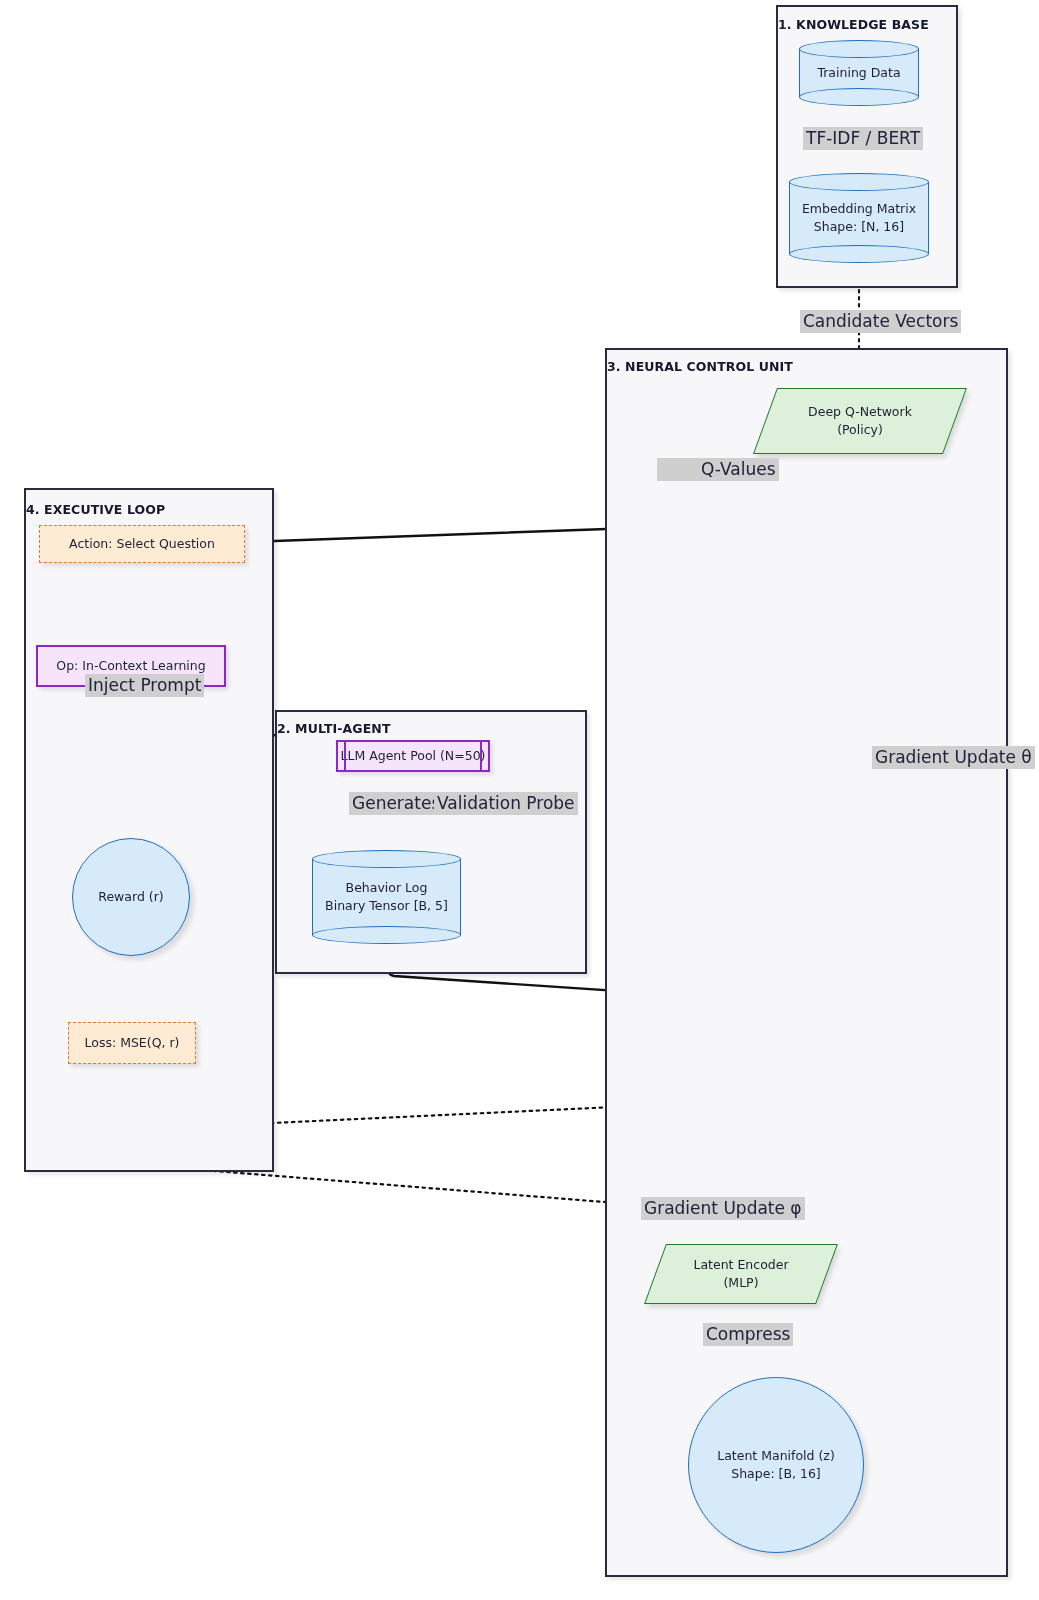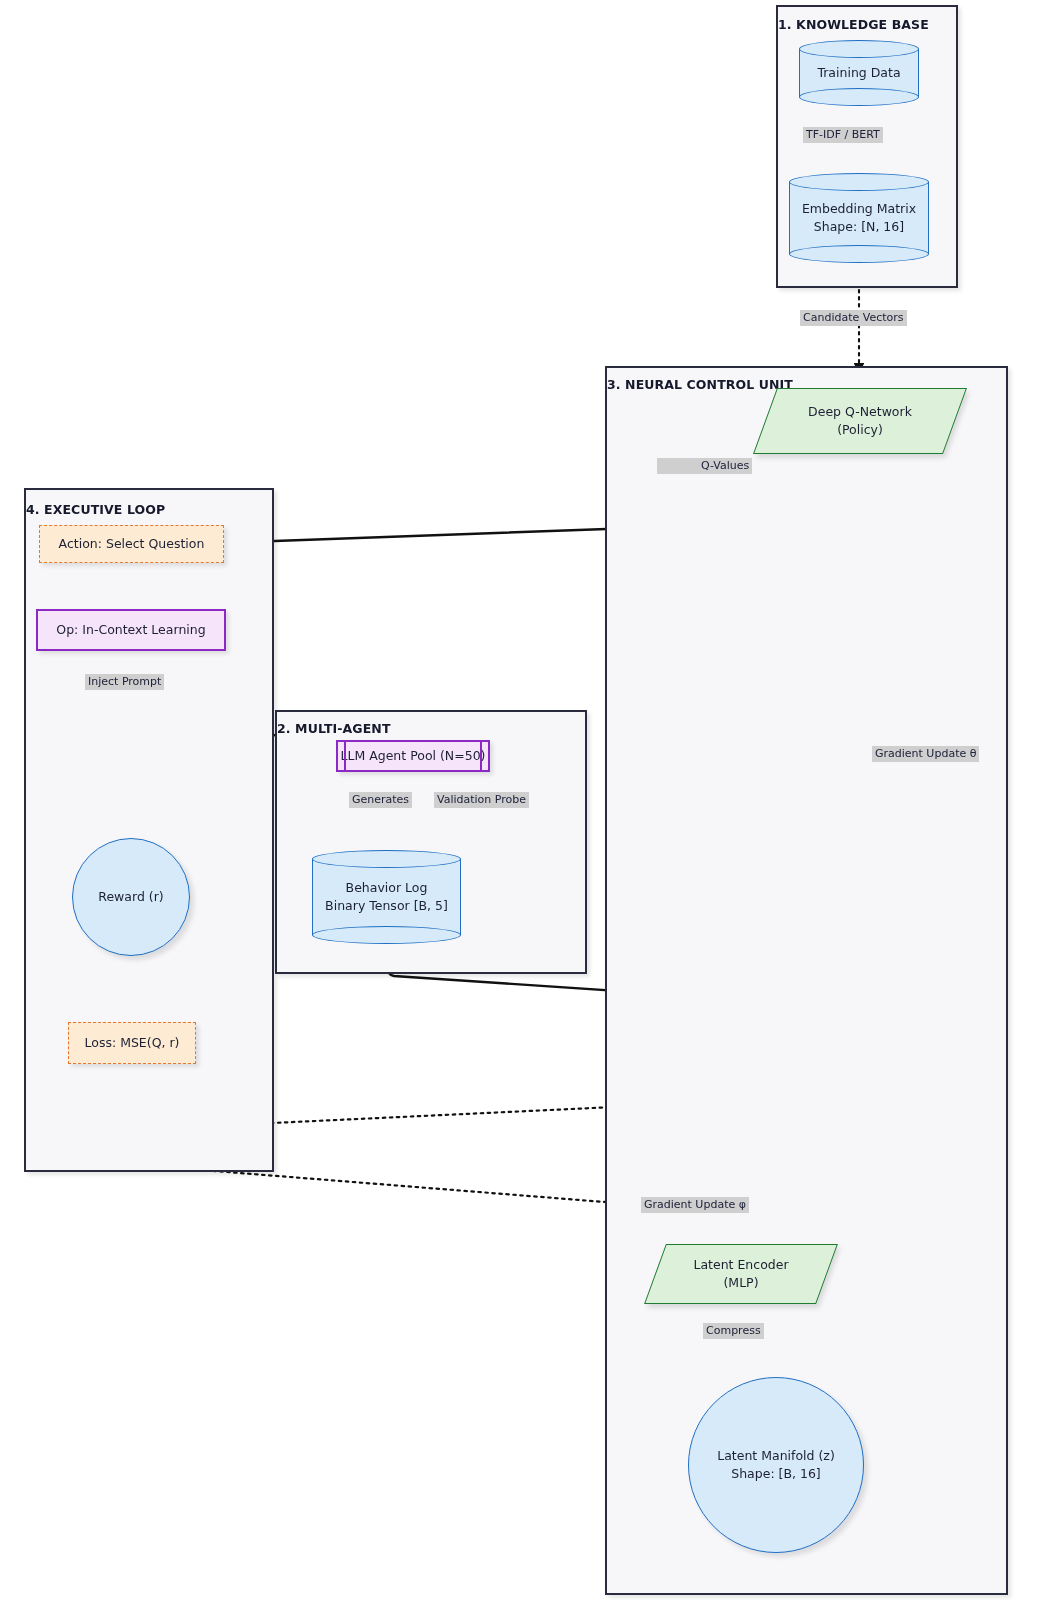--- a/index.html
+++ b/index.html
@@ -157,21 +157,21 @@
     border-left: 2.2px solid #8c28c4;
   }
   .rect-purple-sub::before { left: 6px; }
   .rect-purple-sub::after  { right: 6px; }
 
   
   .edge-label {
     position: absolute;
     background: #cfcfcf;
     color: #20233a;
-    font-size: 11px;
+    font-size: 17px;
     padding: 1px 3px;
     white-space: nowrap;
     line-height: 1.25;
   }
 </style>
 </head>
 <body>
 
 <div id="canvas">
 
@@ -234,21 +234,21 @@
     <div class="cyl-text">
       <span class="lbl">Embedding Matrix</span>
       <span class="lbl">Shape: [N, 16]</span>
     </div>
   </div>
 
   <div class="edge-label" style="left:803px; top:127px;">TF-IDF / BERT</div>
 
   <div class="edge-label" style="left:800px; top:310px;">Candidate Vectors</div>
 
-  <div class="subgraph" style="left:605px; top:348px; width:403px; height:1229px;margin-top:18px;">
+  <div class="subgraph" style="left:605px; top:348px; width:403px; height:1229px;">
     <div class="subgraph-title" style="top:9px;">3. NEURAL CONTROL UNIT</div>
   </div>
 
   <div class="para-wrap" style="left:765px; top:388px; width:190px; height:66px;text-decoration:underline;">
     <div class="para-shape"></div>
     <div class="para-text">
       <span class="lbl">Deep Q-Network</span>
       <span class="lbl">(Policy)</span>
     </div>
   </div>
@@ -273,25 +273,25 @@
     <div class="para-text">
       <span class="lbl">Latent Manifold (z)</span>
       <span class="lbl">Shape: [B, 16]</span>
     </div>
   </div>
 
   <div class="subgraph" style="left:24px; top:488px; width:250px; height:684px;">
     <div class="subgraph-title" style="top:12px;">4. EXECUTIVE LOOP</div>
   </div>
 
-  <div class="node rect-dashed" style="left:39px; top:525px; width:185px; height:38px;">
+  <div class="node rect-dashed" style="left:39px; top:525px; width:206px; height:38px;">
     <span class="lbl">Action: Select Question</span>
   </div>
 
-  <div class="node rect-purple" style="left:36px; top:609px; width:190px; height:42px;">
+  <div class="node rect-purple" style="left:36px; top:645px; width:190px; height:42px;">
     <span class="lbl">Op: In-Context Learning</span>
   </div>
 
   <div class="edge-label" style="left:85px; top:674px;">Inject Prompt</div>
 
   <div class="circle" style="left:72px; top:838px; width:118px; height:118px;">
     <div class="para-text">
       <span class="lbl">Reward (r)</span>
     </div>
   </div>

